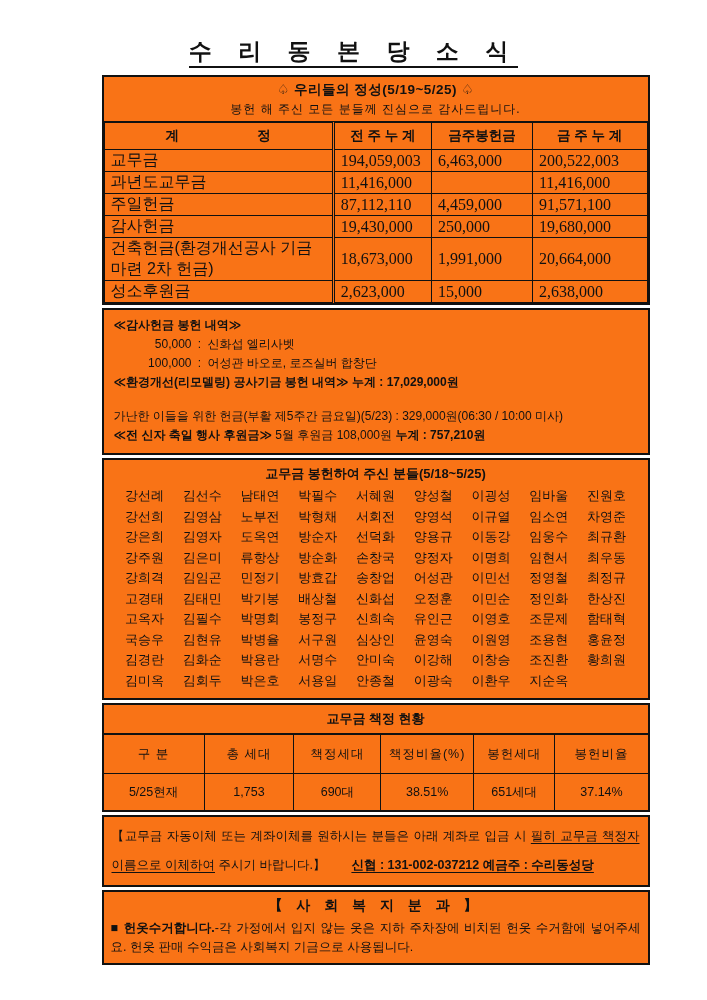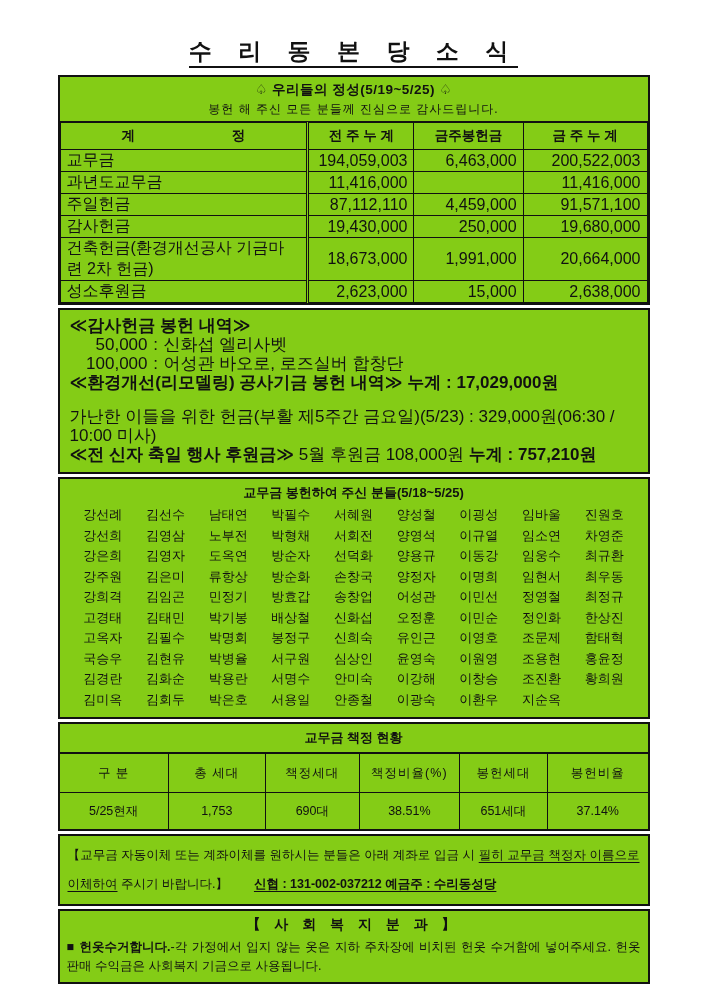--- a/index.html
+++ b/index.html
@@ -10,35 +10,35 @@
     -webkit-font-smoothing:antialiased;
   }
   .page{width:707px;height:1000px;background:#fff;overflow:hidden;}
   .doc-title{
     text-align:center;
     margin:36px auto 8px auto;
     font-size:23px;font-weight:bold;letter-spacing:10px;
   }
   .doc-title span{border-bottom:2px solid #111;padding-bottom:2px;}
   .content{width:592px;margin:0 auto;}
-  .box{border:2px solid #111;margin-top:3px;background:#84cc16;}
+  .box{border:2px solid #111;margin-top:3px;background:#f97316;margin-left:44px;}
   
   .offering-head{border-bottom:1px solid #111;text-align:center;padding:4px 0 3px 0;}
   .offering-head .l1{font-size:13.5px;font-weight:bold;letter-spacing:.5px;}
   .offering-head .l2{font-size:12px;margin-top:2px;letter-spacing:1px;}
   
   table{border-collapse:collapse;width:100%;}
   .offering-table td,.offering-table th{border:1px solid #111;font-size:16px;padding:0 6px;}
   .offering-table th{height:26px;font-size:13.5px;font-weight:bold;}
   .offering-table td{height:20px;}
-  .offering-table .num{text-align:right;font-variant-numeric:tabular-nums;}
+  .offering-table .num{text-align:left;font-variant-numeric:tabular-nums;font-family:Liberation Serif, serif;}
   .offering-table th:nth-child(2),.offering-table td:nth-child(2){border-left:3px double #111;}
   .acct-head{display:flex;justify-content:space-between;padding:0 55px 0 55px;}
   
-  .details{padding:6px 10px 8px 10px;font-size:17px;line-height:19px;}
+  .details{padding:6px 10px 8px 10px;font-size:12px;line-height:19px;}
   .details .b{font-weight:bold;}
   .entry .amt{display:inline-block;width:78px;text-align:right;}
   .entry .colon{display:inline-block;width:16px;text-align:center;}
   .spacer{height:15px;}
   
   .donors-title{text-align:center;font-weight:bold;font-size:13px;padding:5px 0 2px 0;}
   .donor-grid{display:grid;grid-template-columns:repeat(9,1fr);padding:1px 12px 7px 12px;}
   .donor-grid div{text-align:center;font-size:13px;line-height:20.5px;white-space:nowrap;}
   
   .assess-title{text-align:center;font-weight:bold;font-size:13px;padding:5px 0;border-bottom:1px solid #111;}

